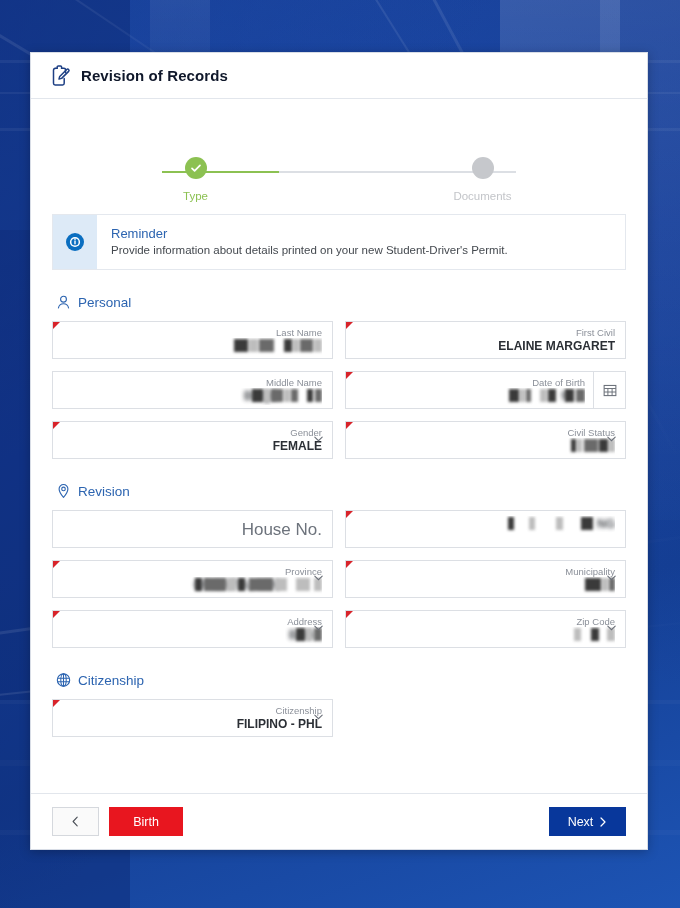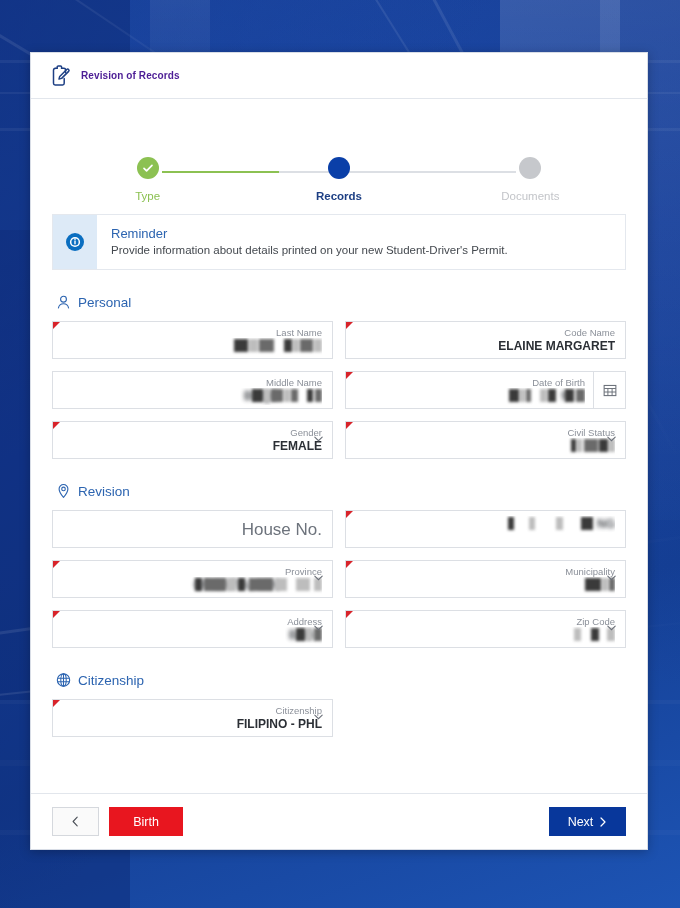--- a/index.html
+++ b/index.html
@@ -54,21 +54,21 @@
 
   .card-header {
     height: 46px;
     display: flex; align-items: center;
     padding: 0 20px;
     border-bottom: 1px solid #e2e6ec;
     flex: none;
   }
   .card-header .hdr-icon { width: 20px; height: 22px; margin-right: 10px; display: block; }
   .card-title {
-    font-size: 10px; font-weight: bold; color: #4c1d95; letter-spacing: .1px;
+    font-size: 15px; font-weight: bold; color: #0f172a; letter-spacing: .1px;
   }
 
   .card-body {
     flex: 1 1 auto;
     padding: 0 21px;
     overflow: hidden;
   }
 
   
   .stepper {
@@ -267,24 +267,20 @@
       </div>
       <div class="steps">
         <div class="step done">
           <div class="dot">
             <svg class="check" viewBox="0 0 12 12">
               <path d="M2 6.3 4.6 8.9 10 3.3" stroke="#fff" stroke-width="1.7" fill="none" stroke-linecap="round" stroke-linejoin="round"></path>
             </svg>
           </div>
           <div class="lbl">Type</div>
         </div>
-        <div class="step active">
-          <div class="dot"></div>
-          <div class="lbl">Records</div>
-        </div>
         <div class="step todo">
           <div class="dot"></div>
           <div class="lbl">Documents</div>
         </div>
       </div>
     </div>
 
     <div class="reminder">
       <div class="ico-col">
         <svg viewBox="0 0 20 20">
@@ -318,21 +314,21 @@
               <i class="d" style="left:0;width:14px;"></i><i class="l" style="left:15px;width:9px;"></i><i style="left:25px;width:15px;"></i>
             </span>
             <span class="redact" style="width:38px;margin-left:7px;">
               <i class="d" style="left:0;width:8px;"></i><i class="l" style="left:9px;width:6px;"></i><i style="left:16px;width:13px;"></i><i class="l" style="left:30px;width:8px;"></i>
             </span>
           </div>
         </div>
       </div>
       <div class="col">
         <div class="field req">
-          <div class="f-label">Code Name</div>
+          <div class="f-label">First Civil</div>
           <div class="f-value">ELAINE MARGARET</div>
         </div>
       </div>
     </div>
 
     <div class="row">
       <div class="col">
         <div class="field">
           <div class="f-label">Middle Name</div>
           <div class="f-value">

